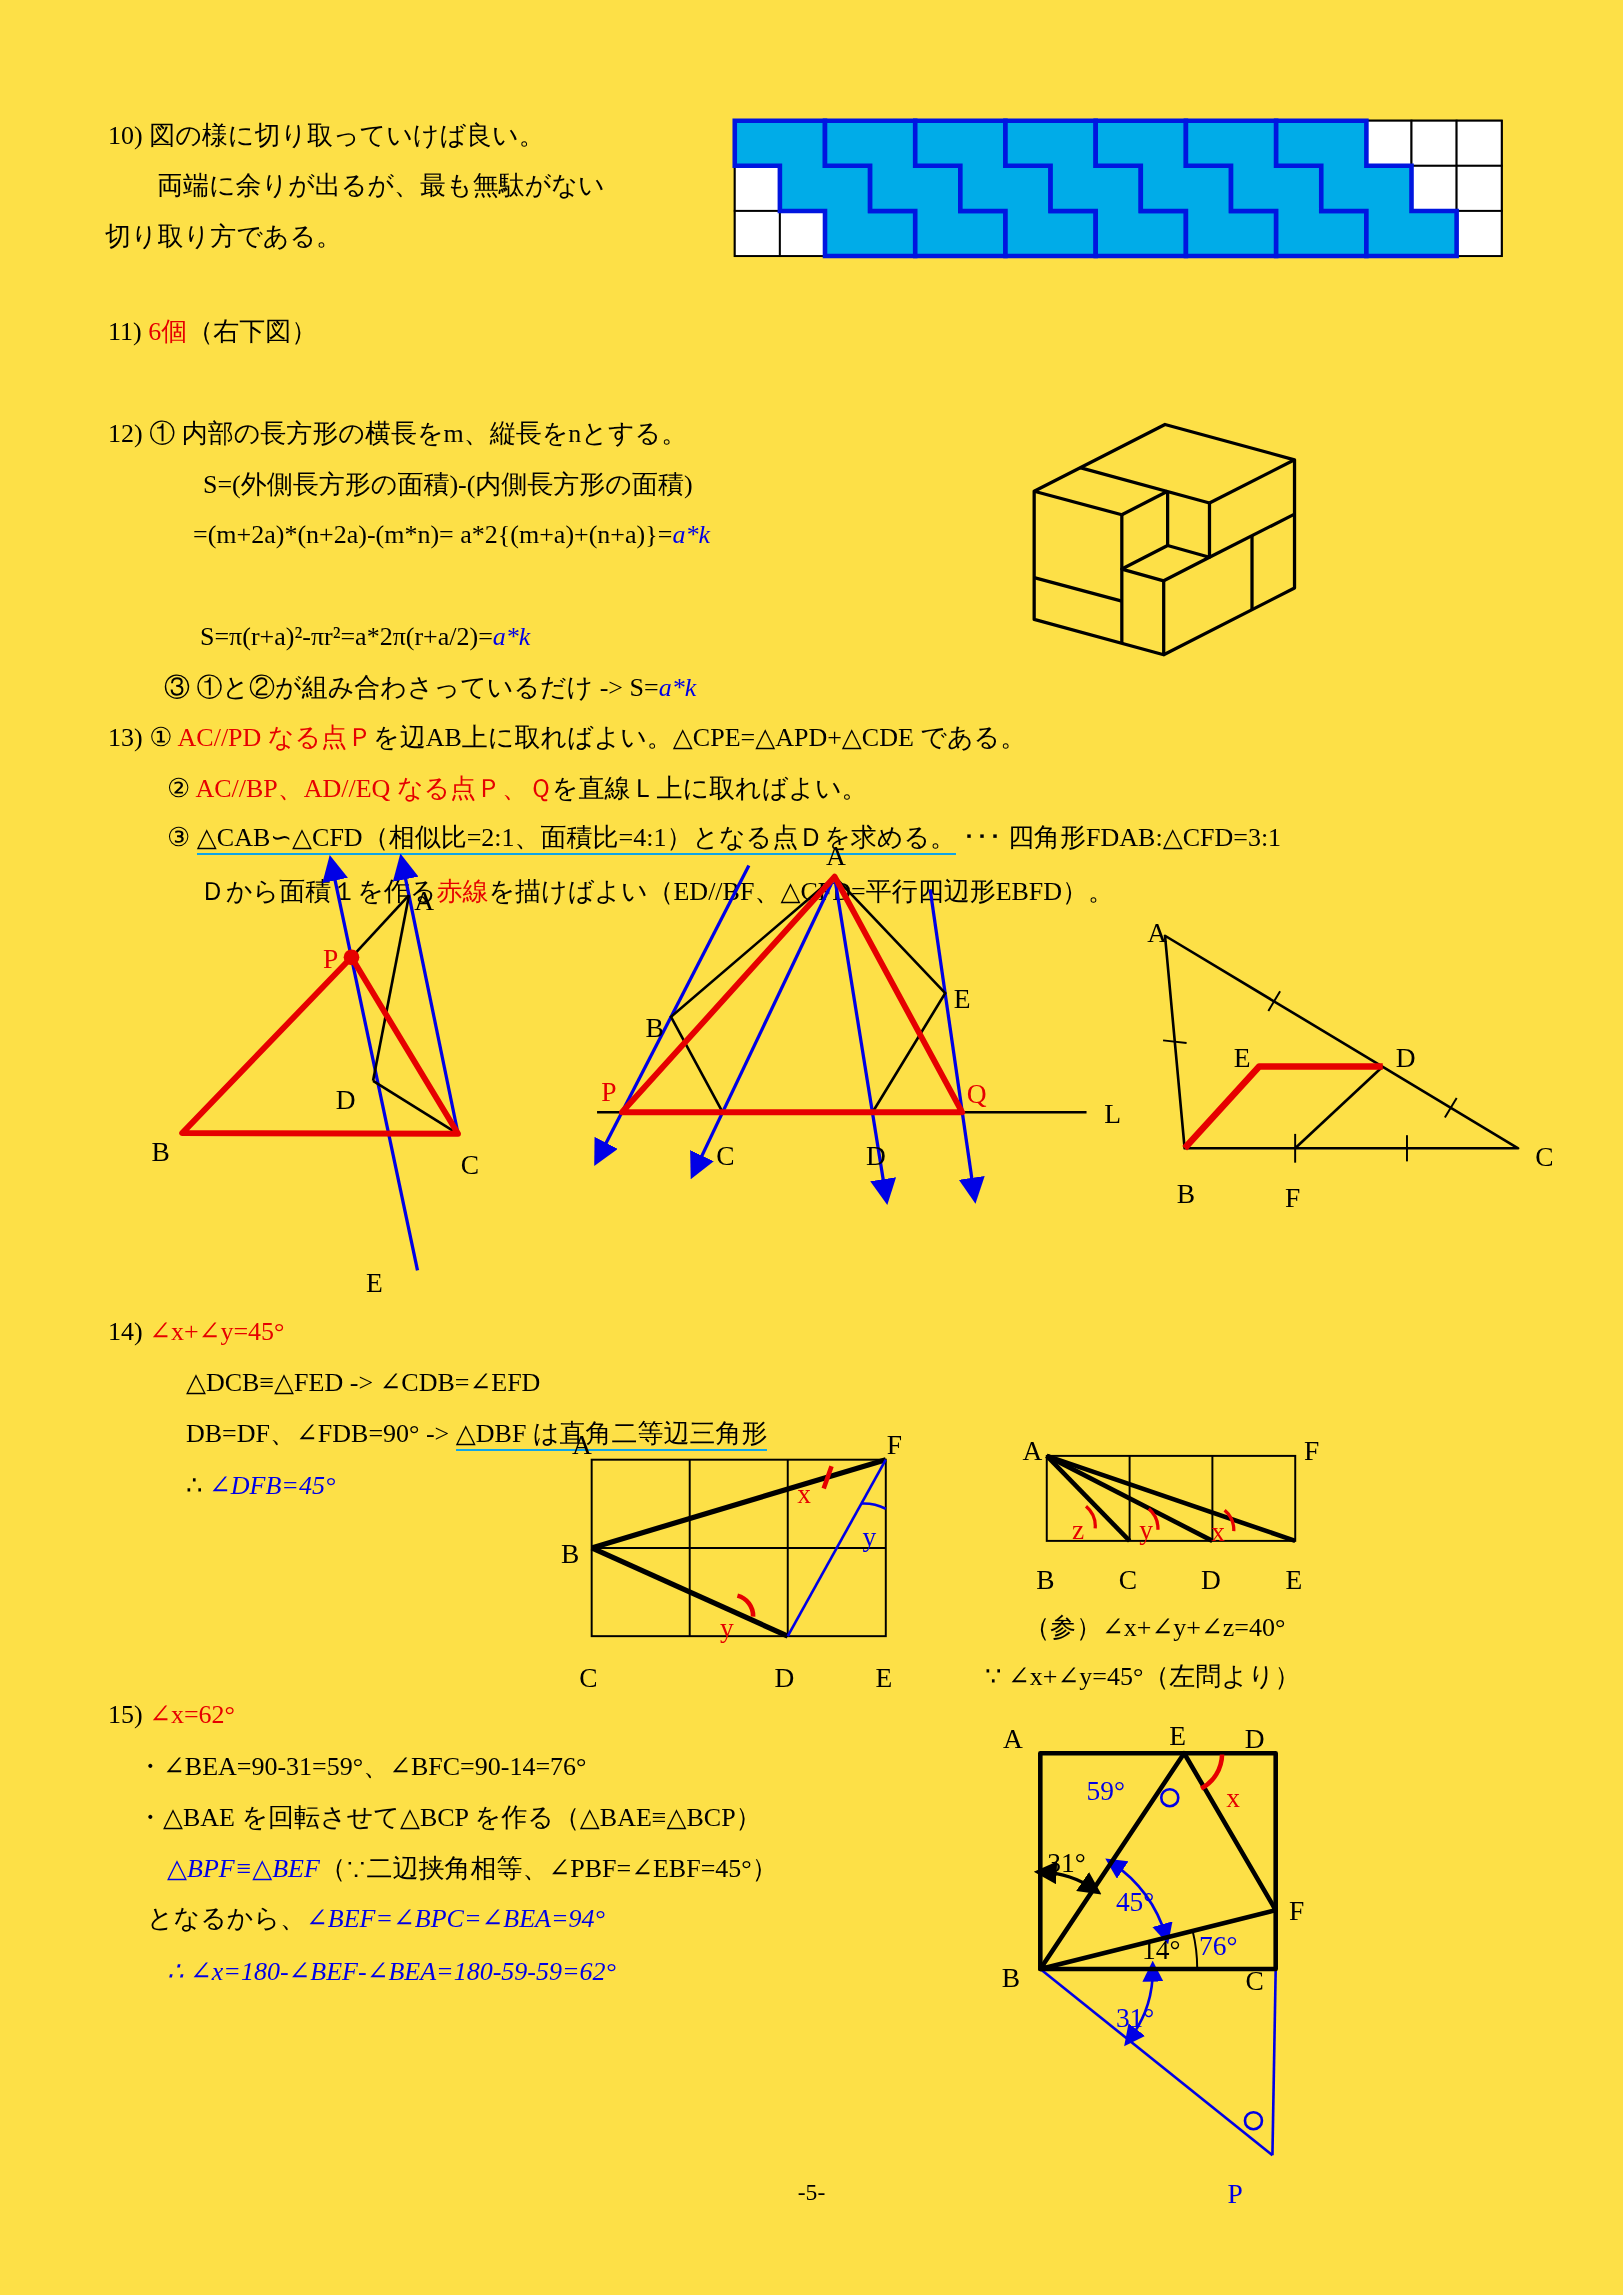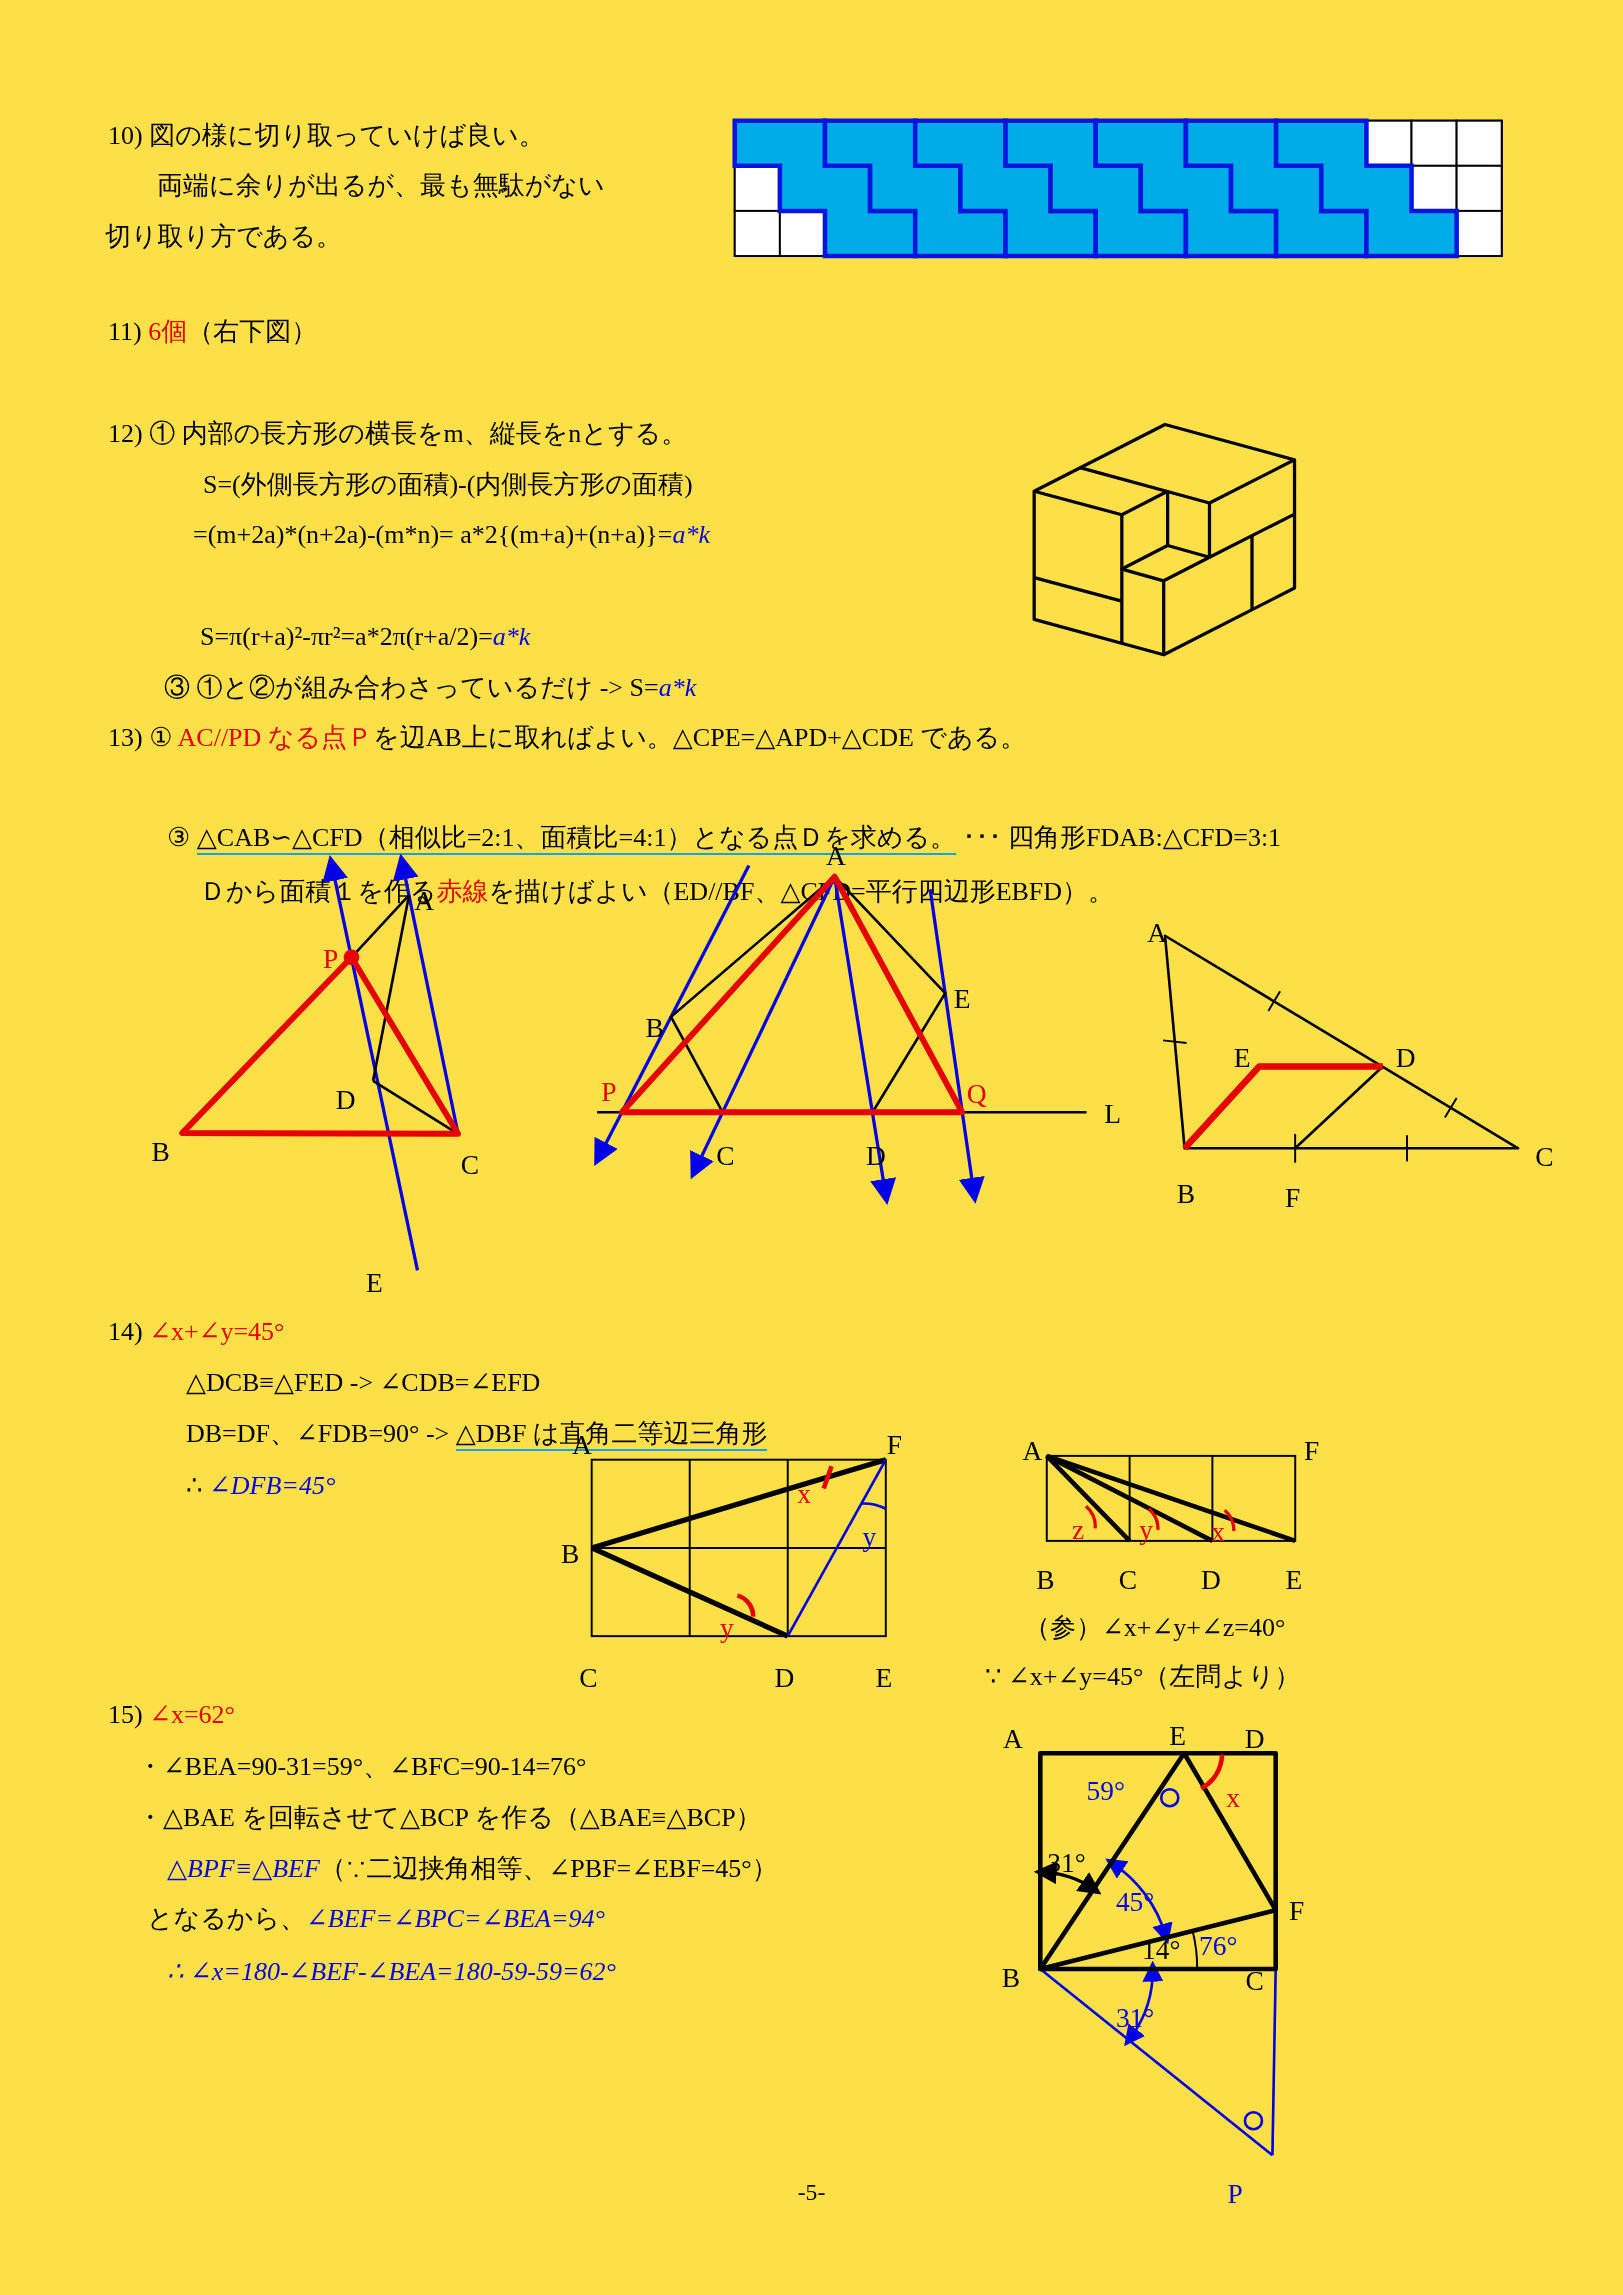--- a/index.html
+++ b/index.html
@@ -23,20 +23,21 @@
   <div class="tl" style="left:105px;top:222px"><span>切り取り方である。</span></div>
   <div class="tl" style="left:108px;top:317px"><span>11) </span><span class="r">6個</span><span>（右下図）</span></div>
 
   <div class="tl" style="left:108px;top:419px"><span>12) ① 内部の長方形の横長をm、縦長をnとする。</span></div>
   <div class="tl" style="left:203px;top:470px"><span>S=(外側長方形の面積)-(内側長方形の面積)</span></div>
   <div class="tl" style="left:193px;top:520px"><span>=(m+2a)*(n+2a)-(m*n)= a*2{(m+a)+(n+a)}=</span><span class="b">a*k</span></div>
   <div class="tl" style="left:200px;top:622px"><span>S=π(r+a)²-πr²=a*2π(r+a/2)=</span><span class="b">a*k</span></div>
   <div class="tl" style="left:164px;top:673px"><span>③ ①と②が組み合わさっているだけ -&gt; S=</span><span class="b">a*k</span></div>
 
   <div class="tl" style="left:108px;top:723px"><span>13) ① </span><span class="r">AC//PD なる点Ｐ</span><span>を辺AB上に取ればよい。△CPE=△APD+△CDE である。</span></div>
+  <div class="tl" style="left:167px;top:774px"><span>② </span><span class="r">AC//BP、AD//EQ なる点Ｐ、Ｑ</span><span>を直線Ｌ上に取ればよい。</span></div>
   <div class="tl" style="left:167px;top:823px"><span>③ </span><span class="u">△CAB∽△CFD（相似比=2:1、面積比=4:1）となる点Ｄを求める。</span><span> ･･･ 四角形FDAB:△CFD=3:1</span></div>
   <div class="tl" style="left:200px;top:877px"><span>Ｄから面積１を作る</span><span class="r">赤線</span><span>を描けばよい（ED//BF、△CFD=平行四辺形EBFD）。</span></div>
 
   <div class="tl" style="left:108px;top:1317px"><span>14) </span><span class="r">∠x+∠y=45°</span></div>
   <div class="tl" style="left:186px;top:1368px"><span>△DCB≡△FED -&gt; ∠CDB=∠EFD</span></div>
   <div class="tl" style="left:186px;top:1419px"><span>DB=DF、∠FDB=90° -&gt; </span><span class="u">△DBF は直角二等辺三角形</span></div>
   <div class="tl" style="left:186px;top:1471px"><span>∴ </span><span class="b">∠DFB=45°</span></div>
   <div class="tl" style="left:1024px;top:1613px"><span>（参）∠x+∠y+∠z=40°</span></div>
   <div class="tl" style="left:985px;top:1662px"><span>∵ ∠x+∠y=45°（左問より）</span></div>
 

